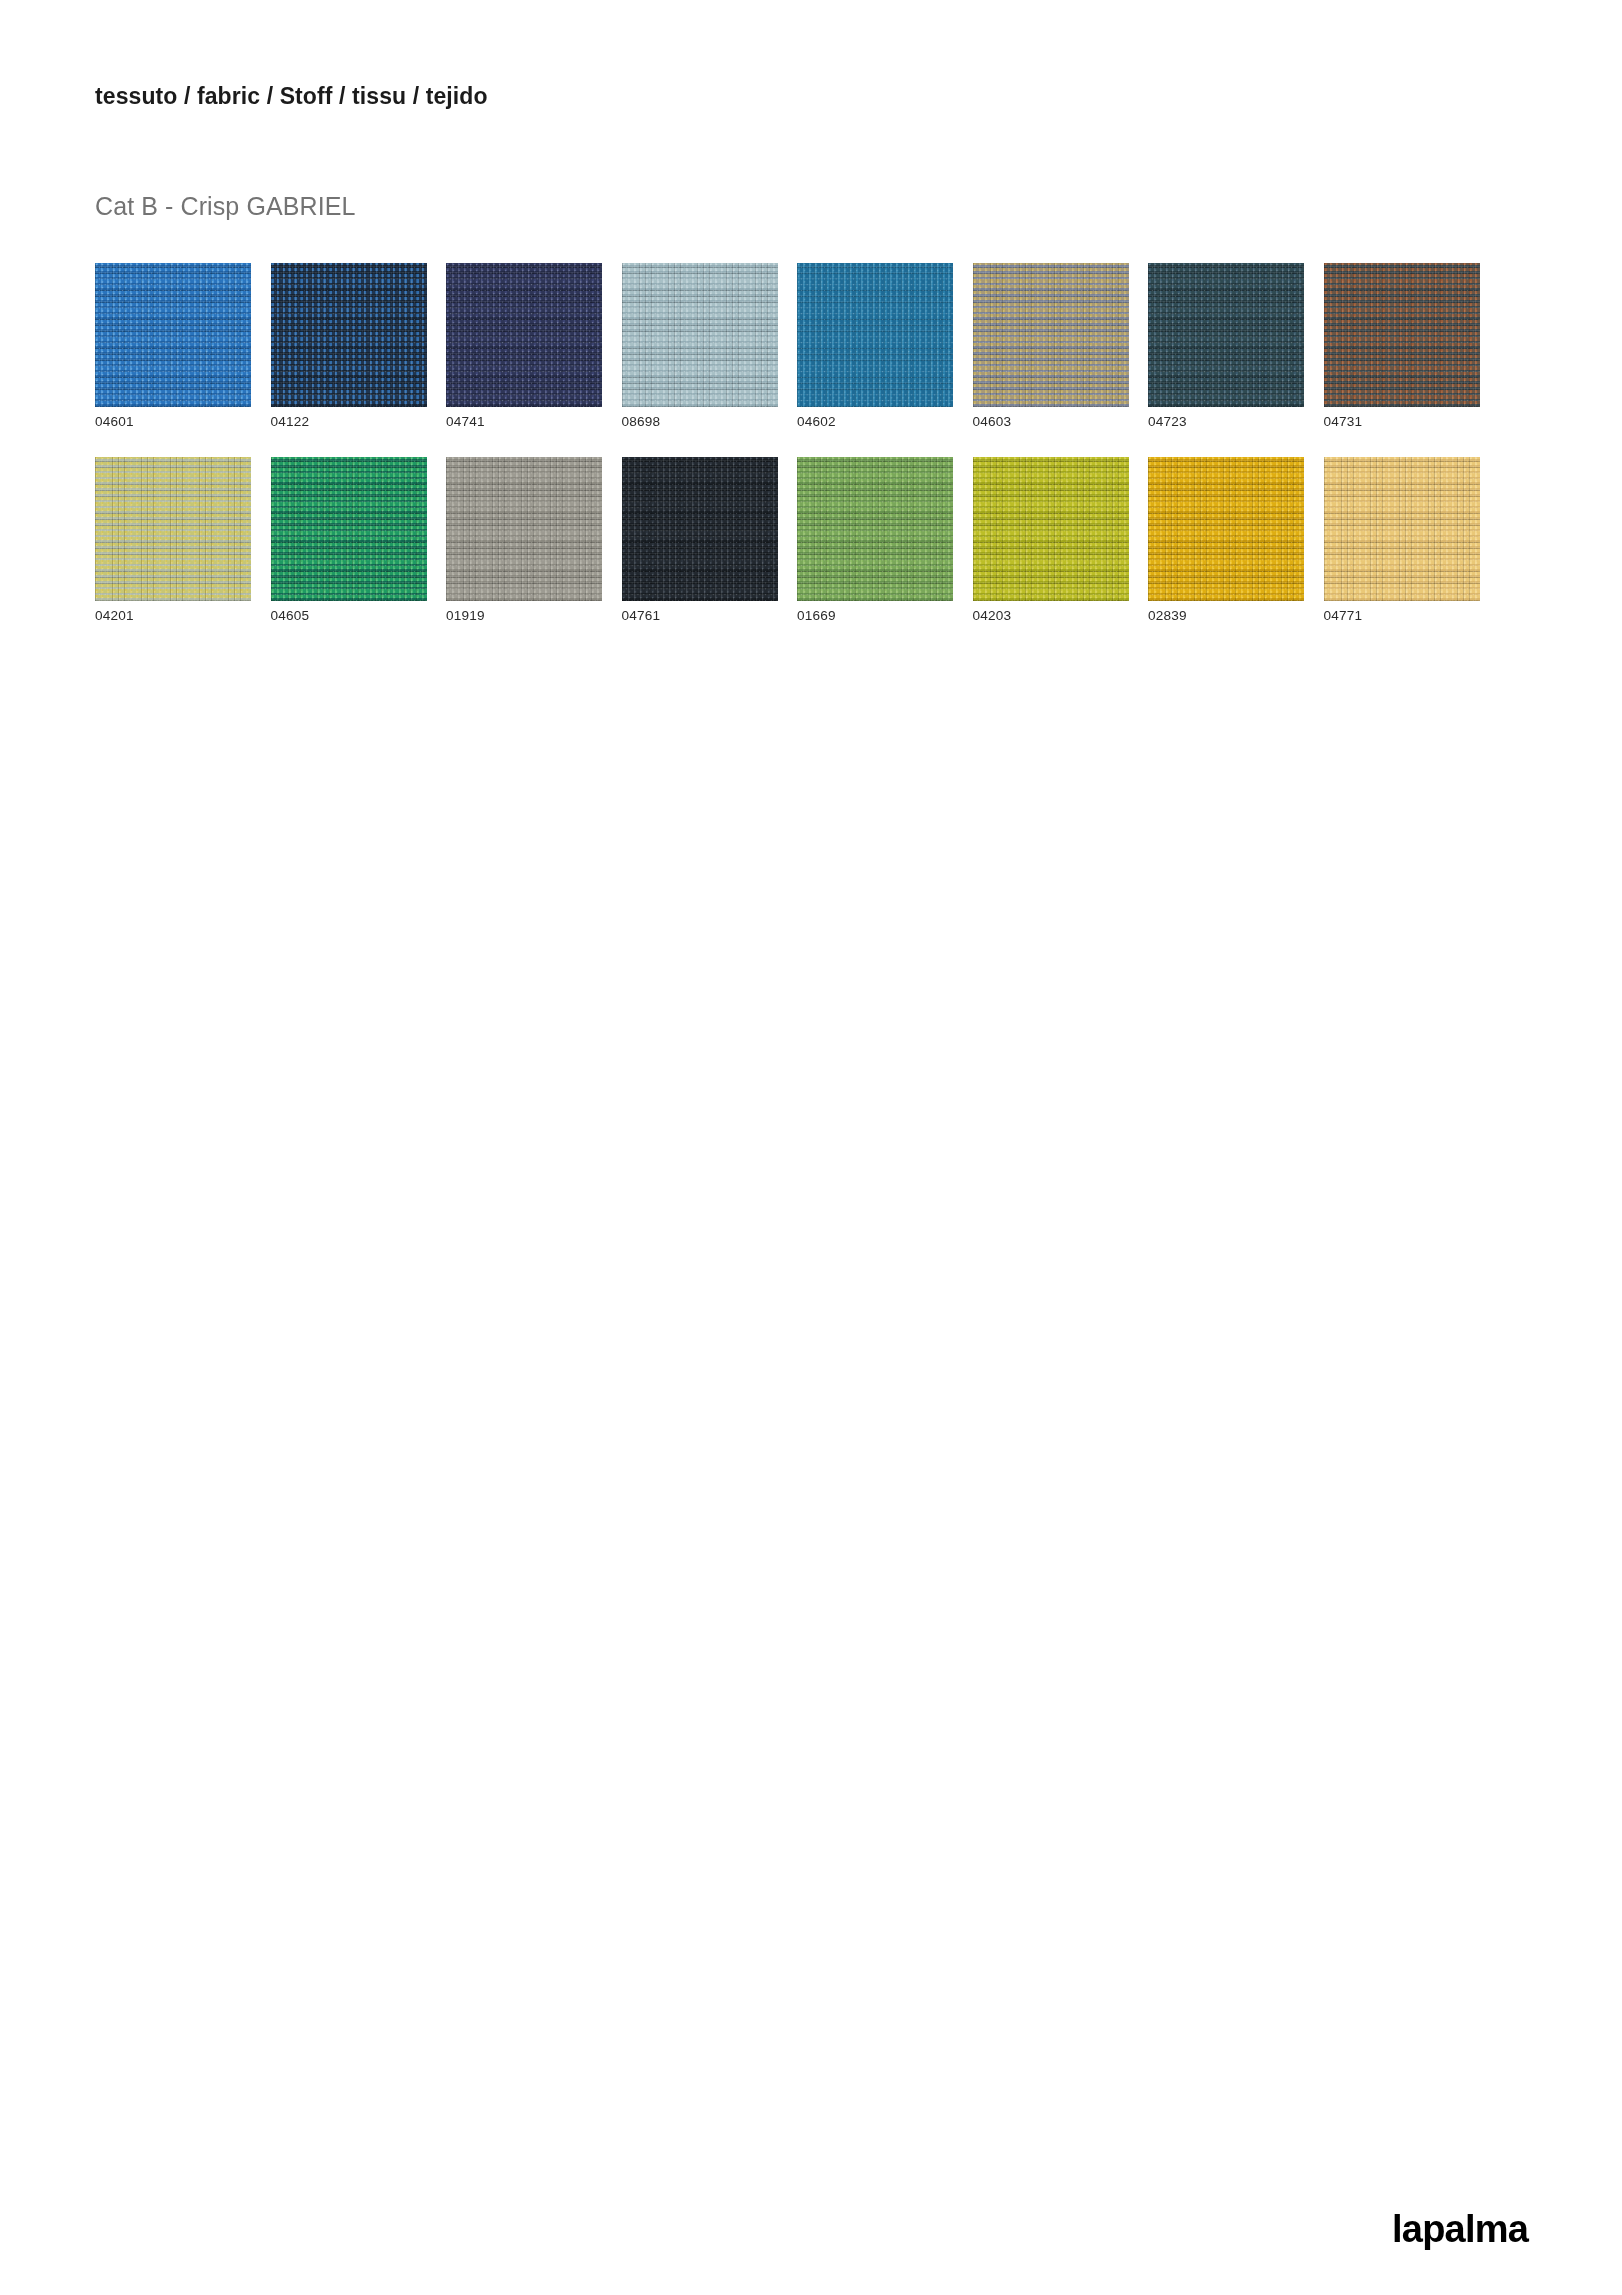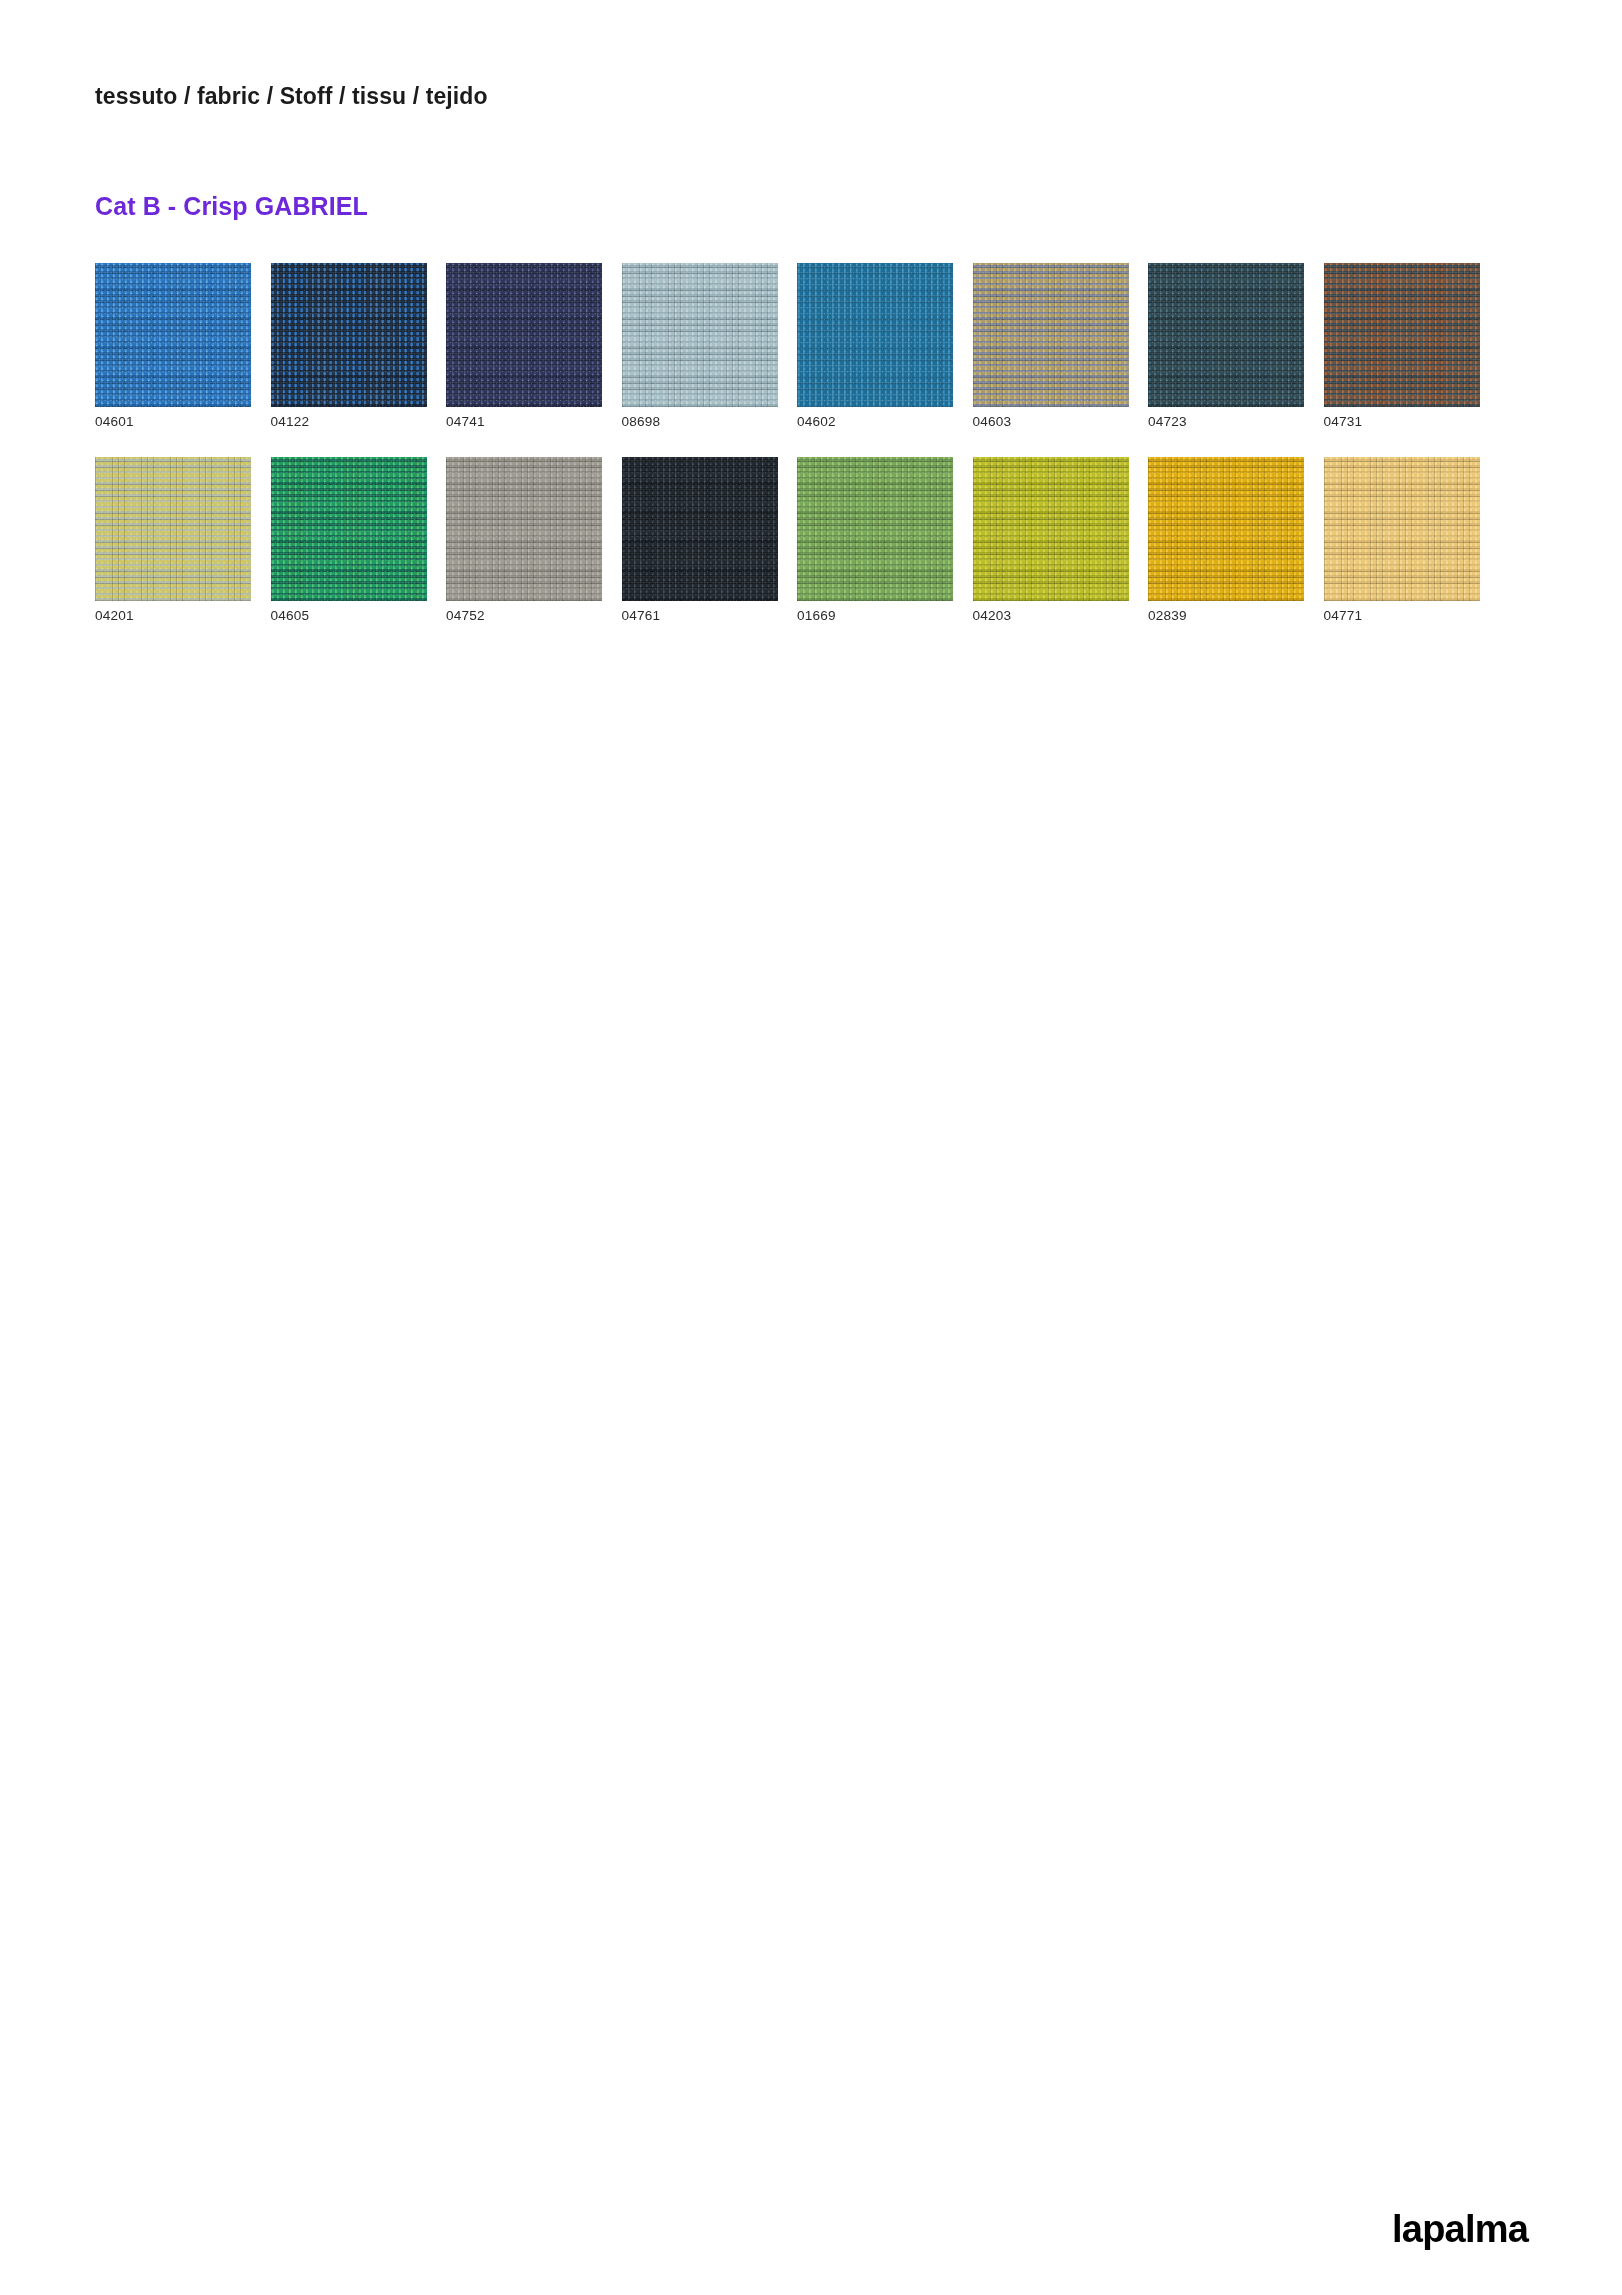--- a/index.html
+++ b/index.html
@@ -33,23 +33,23 @@
     letter-spacing: 0.1px;
     color: #1b1b1b;
     white-space: nowrap;
   }
 
   .category-title {
     position: absolute;
     left: 95px;
     top: 192px;
     font-size: 25px;
-    font-weight: 700;
+    font-weight: 400;
     letter-spacing: 0.1px;
-    color: #6d28d9;
+    color: #737373;
     white-space: nowrap;
   }
 
   
   .swatch-grid {
     position: absolute;
     left: 95px;
     top: 263px;
     width: 1386px;
     display: grid;
@@ -213,21 +213,21 @@
         <div class="swatch-label">04605</div>
       </div>
       <div class="swatch-cell">
         <div class="swatch-chip">
           <div class="weave-base" style="background: rgb(157, 155, 146);"></div>
           <div class="weave-warp" style="background-image: repeating-linear-gradient(90deg, rgb(170, 168, 158) 0px, rgb(170, 168, 158) 2.6px, rgba(0, 0, 0, 0) 2.6px, rgba(0, 0, 0, 0) 5.8px);"></div>
           <div class="weave-weft" style="background-image: repeating-linear-gradient(0deg, rgb(135, 133, 124) 0px, rgb(135, 133, 124) 2.6px, rgba(0, 0, 0, 0) 2.6px, rgba(0, 0, 0, 0) 5.8px); opacity: 0.82;"></div>
           <div class="weave-fleck" style="background-image: repeating-radial-gradient(circle at 1.6px 1.6px, rgb(201, 199, 189) 0px, rgb(201, 199, 189) 0.7px, rgba(0, 0, 0, 0) 0.9px, rgba(0, 0, 0, 0) 5.8px), repeating-radial-gradient(circle at 4.5px 4.5px, rgb(201, 199, 189) 0px, rgb(201, 199, 189) 0.6px, rgba(0, 0, 0, 0) 0.8px, rgba(0, 0, 0, 0) 5.8px); background-size: 5.8px 5.8px, 5.8px 5.8px; opacity: 0.55;"></div>
           <div class="weave-grain" style="background-image: repeating-linear-gradient(90deg, rgba(0, 0, 0, 0.16) 0px, rgba(0, 0, 0, 0.16) 0.6px, rgba(255, 255, 255, 0.09) 0.6px, rgba(255, 255, 255, 0.09) 1.3px, rgba(0, 0, 0, 0) 1.3px, rgba(0, 0, 0, 0) 5.8px), repeating-linear-gradient(0deg, rgba(0, 0, 0, 0.18) 0px, rgba(0, 0, 0, 0.18) 0.6px, rgba(255, 255, 255, 0.07) 0.6px, rgba(255, 255, 255, 0.07) 1.3px, rgba(0, 0, 0, 0) 1.3px, rgba(0, 0, 0, 0) 5.8px);"></div>
         </div>
-        <div class="swatch-label">04752</div>
+        <div class="swatch-label">01919</div>
       </div>
       <div class="swatch-cell">
         <div class="swatch-chip">
           <div class="weave-base" style="background: rgb(34, 40, 47);"></div>
           <div class="weave-warp" style="background-image: repeating-linear-gradient(90deg, rgb(43, 51, 60) 0px, rgb(43, 51, 60) 2.6px, rgba(0, 0, 0, 0) 2.6px, rgba(0, 0, 0, 0) 5.8px);"></div>
           <div class="weave-weft" style="background-image: repeating-linear-gradient(0deg, rgb(22, 27, 32) 0px, rgb(22, 27, 32) 2.6px, rgba(0, 0, 0, 0) 2.6px, rgba(0, 0, 0, 0) 5.8px); opacity: 0.82;"></div>
           <div class="weave-fleck" style="background-image: repeating-radial-gradient(circle at 1.6px 1.6px, rgb(109, 118, 128) 0px, rgb(109, 118, 128) 0.7px, rgba(0, 0, 0, 0) 0.9px, rgba(0, 0, 0, 0) 5.8px), repeating-radial-gradient(circle at 4.5px 4.5px, rgb(109, 118, 128) 0px, rgb(109, 118, 128) 0.6px, rgba(0, 0, 0, 0) 0.8px, rgba(0, 0, 0, 0) 5.8px); background-size: 5.8px 5.8px, 5.8px 5.8px; opacity: 0.55;"></div>
           <div class="weave-grain" style="background-image: repeating-linear-gradient(90deg, rgba(0, 0, 0, 0.16) 0px, rgba(0, 0, 0, 0.16) 0.6px, rgba(255, 255, 255, 0.09) 0.6px, rgba(255, 255, 255, 0.09) 1.3px, rgba(0, 0, 0, 0) 1.3px, rgba(0, 0, 0, 0) 5.8px), repeating-linear-gradient(0deg, rgba(0, 0, 0, 0.18) 0px, rgba(0, 0, 0, 0.18) 0.6px, rgba(255, 255, 255, 0.07) 0.6px, rgba(255, 255, 255, 0.07) 1.3px, rgba(0, 0, 0, 0) 1.3px, rgba(0, 0, 0, 0) 5.8px);"></div>
         </div>
         <div class="swatch-label">04761</div>

